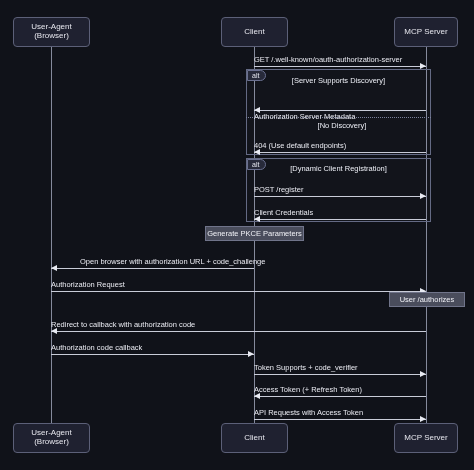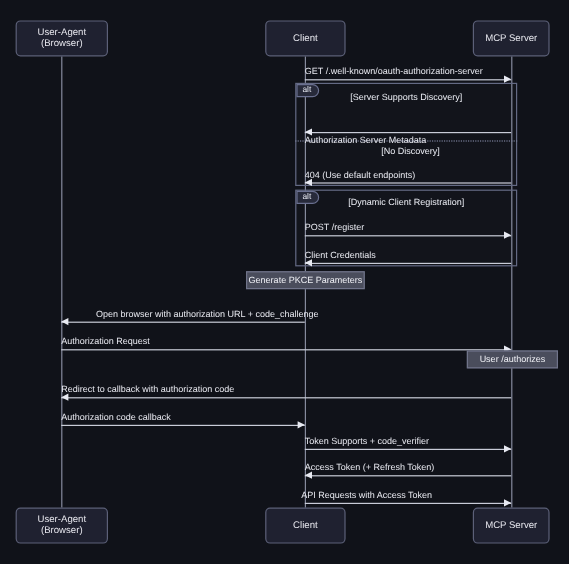--- a/index.html
+++ b/index.html
@@ -135,21 +135,21 @@
     <div class="arrowR" style="top: 351px; left: 248px;"></div>
     <div class="msglabel" style="left: 51px; top: 344px; width: 203px;">Authorization code callback</div>
     <div class="msg" style="left: 254px; top: 374px; width: 172px;"></div>
     <div class="arrowR" style="top: 371px; left: 420px;"></div>
     <div class="msglabel" style="left: 254px; top: 364px; width: 172px;">Token Supports + code_verifier</div>
     <div class="msg" style="left: 254px; top: 396px; width: 172px;"></div>
     <div class="arrowL" style="top: 393px; left: 254px;"></div>
     <div class="msglabel" style="left: 254px; top: 386px; width: 172px;">Access Token (+ Refresh Token)</div>
     <div class="msg" style="left: 254px; top: 419px; width: 172px;"></div>
     <div class="arrowR" style="top: 416px; left: 420px;"></div>
-    <div class="msglabel" style="left: 238px; top: 409px; width: 172px; padding-left: 13px;">API Requests with Access Token</div>
+    <div class="msglabel" style="left: 254px; top: 409px; width: 172px;">API Requests with Access Token</div>
     <div class="note" style="left: 389px; top: 292px; width: 76px; height: 15px;">User /authorizes</div>
     <div class="note" style="left: 205px; top: 226px; width: 99px; height: 15px;">Generate PKCE Parameters</div>
     <div class="participant" style="left: 13px; top: 17px; width: 77px; height: 30px;">User-Agent (Browser)</div>
     <div class="participant" style="left: 13px; top: 423px; width: 77px; height: 30px;">User-Agent (Browser)</div>
     <div class="participant" style="left: 221px; top: 17px; width: 67px; height: 30px;">Client</div>
     <div class="participant" style="left: 221px; top: 423px; width: 67px; height: 30px;">Client</div>
     <div class="participant" style="left: 394px; top: 17px; width: 64px; height: 30px;">MCP Server</div>
     <div class="participant" style="left: 394px; top: 423px; width: 64px; height: 30px;">MCP Server</div>
   </div>
 

